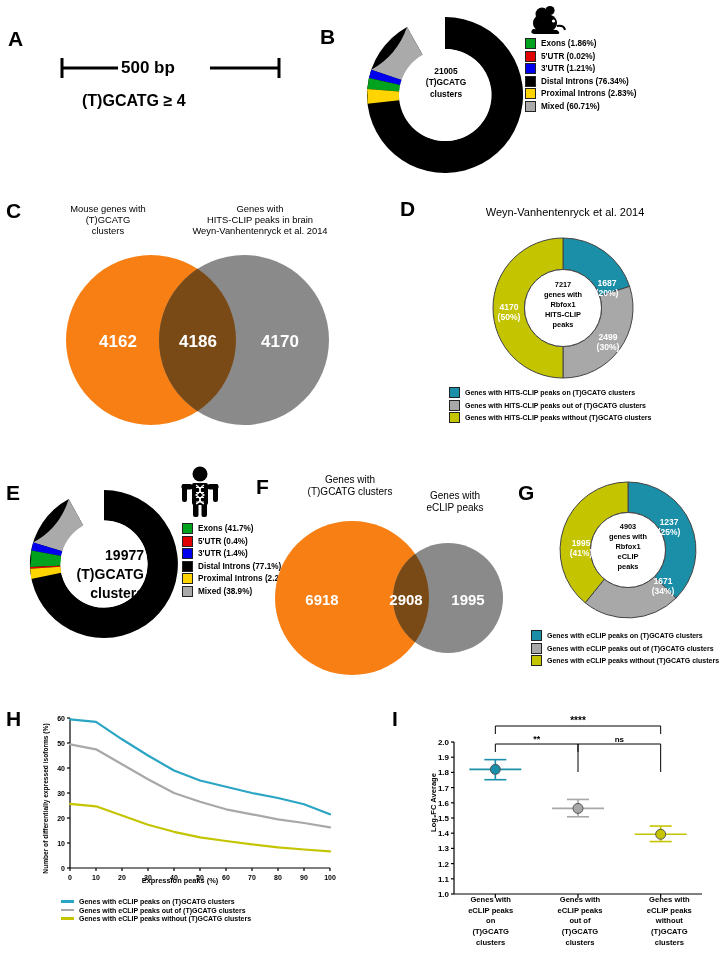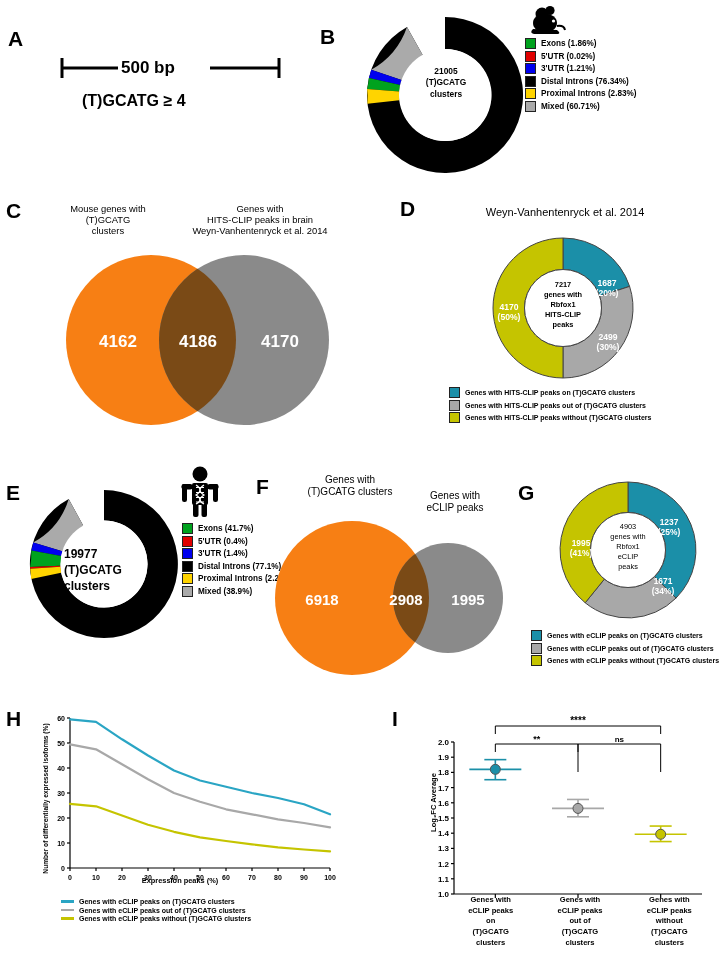--- a/index.html
+++ b/index.html
@@ -165,21 +165,21 @@
     <g transform="translate(80,80)">
       <path d="M 0,-74 A 74,74 0 1,1 -35.3,-65.1 L -20.8,-38.4 A 43.6,43.6 0 1,0 0,-43.6 Z" fill="#000000"></path>
       <path d="M -35.3,-65.1 A 74,74 0 0,1 -70.8,-21.5 L -41.7,-12.7 A 43.6,43.6 0 0,0 -20.8,-38.4 Z" fill="#aaaaaa"></path>
       <path d="M -70.8,-21.5 A 74,74 0 0,1 -72.7,-13.6 L -42.8,-8.0 A 43.6,43.6 0 0,0 -41.7,-12.7 Z" fill="#0000ee"></path>
       <path d="M -72.7,-13.6 A 74,74 0 0,1 -73.9,2.9 L -43.5,1.7 A 43.6,43.6 0 0,0 -42.8,-8.0 Z" fill="#00a21e"></path>
       <path d="M -73.9,2.9 A 74,74 0 0,1 -73.8,4.8 L -43.5,2.8 A 43.6,43.6 0 0,0 -43.5,1.7 Z" fill="#e00000"></path>
       <path d="M -73.8,4.8 A 74,74 0 0,1 -72.9,14.9 L -42.9,8.8 A 43.6,43.6 0 0,0 -43.5,2.8 Z" fill="#ffd400"></path>
       <circle cx="0" cy="0" r="43.6" fill="#fff"></circle>
     </g>
   </svg>
-  <div style="position:absolute;left:64px;top:86px;width:80px;text-align:left;font-size:12px;font-weight:bold;line-height:1.35;">
+  <div style="position:absolute;left:64px;top:86px;width:80px;text-align:right;font-size:14px;font-weight:bold;line-height:1.35;">
     <div>19977</div>
     <div>(T)GCATG</div>
     <div>clusters</div>
   </div>
   <svg width="40" height="52" style="position:absolute;left:180px;top:5px;">
     <g fill="#000">
       <circle cx="20" cy="9" r="7.5"></circle>
       <rect x="12" y="18" width="16" height="22" rx="2"></rect>
       <rect x="1.5" y="19" width="11" height="5.5" rx="2.2"></rect>
       <rect x="27.5" y="19" width="11" height="5.5" rx="2.2"></rect>
@@ -256,21 +256,21 @@
       <path d="M -42.8,52.8 A 68,68 0 0,1 0,-68 L 0,-37.5 A 37.5,37.5 0 0,0 -23.6,29.1 Z" fill="#c5c400"></path>
       <circle cx="0" cy="0" r="37.5" fill="#fff"></circle>
     </g>
     <text x="119" y="47" fill="#fff" font-size="8.4" font-weight="bold" text-anchor="middle" font-family="Liberation Sans, sans-serif">1237</text>
     <text x="119" y="57" fill="#fff" font-size="8.4" font-weight="bold" text-anchor="middle" font-family="Liberation Sans, sans-serif">(25%)</text>
     <text x="113" y="106" fill="#fff" font-size="8.4" font-weight="bold" text-anchor="middle" font-family="Liberation Sans, sans-serif">1671</text>
     <text x="113" y="116" fill="#fff" font-size="8.4" font-weight="bold" text-anchor="middle" font-family="Liberation Sans, sans-serif">(34%)</text>
     <text x="31" y="68" fill="#fff" font-size="8.4" font-weight="bold" text-anchor="middle" font-family="Liberation Sans, sans-serif">1995</text>
     <text x="31" y="78" fill="#fff" font-size="8.4" font-weight="bold" text-anchor="middle" font-family="Liberation Sans, sans-serif">(41%)</text>
   </svg>
-  <div style="position:absolute;left:103px;top:62px;width:70px;text-align:center;font-size:7.4px;font-weight:normal;line-height:1.35;">
+  <div style="position:absolute;left:103px;top:62px;width:70px;text-align:center;font-size:7.4px;font-weight:bold;line-height:1.35;">
     <div>4903</div>
     <div>genes with</div>
     <div>Rbfox1</div>
     <div>eCLIP</div>
     <div>peaks</div>
   </div>
   <div style="position:absolute;left:30px;top:170px;">
     <div class="lgrow">
         <span class="swatch" style="background:#1b8fa8"></span>
         <span class="lgtxt2">Genes with eCLIP peaks on (T)GCATG clusters</span>

